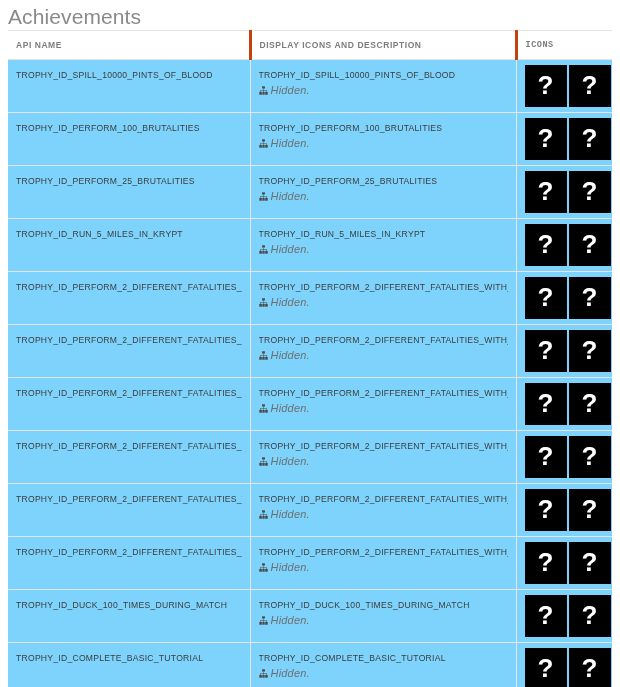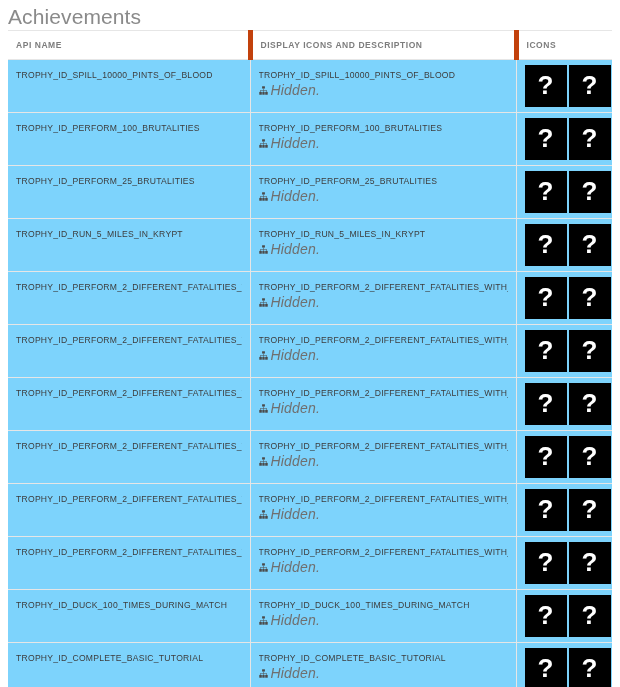--- a/index.html
+++ b/index.html
@@ -49,27 +49,27 @@
   .ach-table col.c-icons { width: 96px; }
 
   .ach-table thead th {
     text-align: left;
     font-size: 8.5px;
     font-weight: 700;
     letter-spacing: 0.55px;
     color: #7d7d7d;
     padding: 9px 8px 9px 8px;
     border-bottom: 1px solid #e6e6e6;
-    border-right: 5px solid #c2410c;
+    border-right: 3px solid #c2410c;
     vertical-align: middle;
     height: 29px;
     box-sizing: border-box;
     background: #ffffff;
   }
-  .ach-table thead th:last-child { border-right: none; }
+  .ach-table thead th:last-child { border-right: none; font-family: Liberation Mono, monospace; }
 
   .ach-table tbody td {
     border-bottom: 1px solid #e6e6e6;
     border-right: 1px solid #e6e6e6;
     vertical-align: top;
     padding: 9px 8px 9px 8px;
     height: 52px;
     box-sizing: border-box;
     background: #7dd3fc;
   }
@@ -104,21 +104,21 @@
     display: inline-block;
     width: 9px;
     height: 9px;
     flex: 0 0 9px;
     position: relative;
     top: 0px;
   }
   .hidden-icon svg { display: block; }
 
   .hidden-label {
-    font-size: 14px;
+    font-size: 11px;
     font-style: italic;
     color: #6f6f6f;
     letter-spacing: 0.2px;
     line-height: 10px;
   }
 
   
   .icons-cell {
     padding: 5px 0 5px 8px !important;
   }

